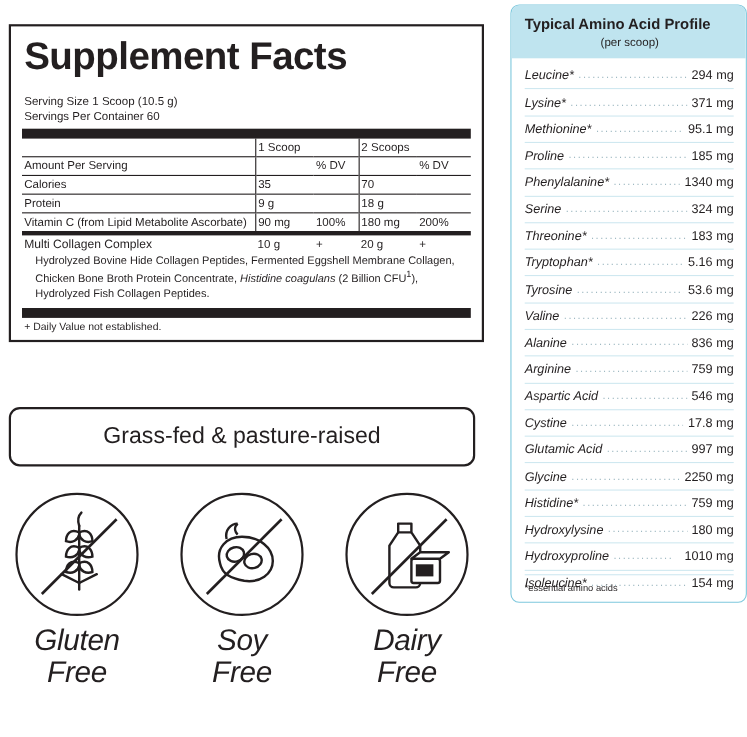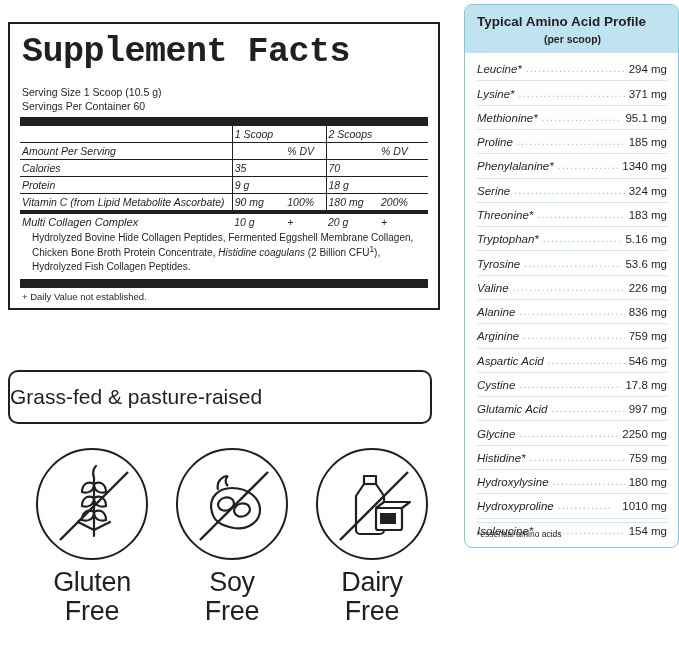--- a/index.html
+++ b/index.html
@@ -24,21 +24,21 @@
     width: 432px;
   }
 
   
   .sf-panel {
     border: 2px solid #231f20;
     background: #ffffff;
     padding: 8px 10px 6px 10px;
   }
   .sf-title {
-    font-family: Liberation Mono, monospace;
+    font-family: Liberation Sans, sans-serif;
     font-size: 35px;
     font-weight: bold;
     letter-spacing: -0.5px;
     line-height: 1.05;
     margin: 2px 0 6px 2px;
   }
   .sf-serving {
     font-size: 10.5px;
     line-height: 1.35;
     margin: 14px 0 4px 2px;
@@ -49,21 +49,20 @@
   table.sf-table {
     width: 100%;
     border-collapse: collapse;
     font-size: 10.5px;
   }
   table.sf-table td, table.sf-table th {
     padding: 2px 2px;
     vertical-align: bottom;
     font-weight: normal;
     text-align: left;
-    font-style: italic;
   }
   .col-head { text-align: center; font-size: 10.5px; padding-bottom: 2px; }
   .vline { border-left: 1px solid #231f20; }
   .cell-amt { text-align: right; padding-right: 6px; white-space: nowrap; }
   .cell-dv  { text-align: right; padding-right: 4px; white-space: nowrap; margin-left: 24px; }
   .rowline td { border-top: 1px solid #231f20; }
   .sf-bold { font-weight: bold; }
 
   .complex-name { font-weight: bold; font-size: 11px; padding-top: 3px; }
   .complex-desc {
@@ -76,31 +75,33 @@
 
   
   .pill {
     position: absolute;
     left: 8px; top: 370px;
     width: 424px; height: 54px;
     border: 2px solid #231f20;
     border-radius: 10px;
     display: flex;
     align-items: center;
+    justify-content: center;
     font-size: 21px;
     background: #ffffff;
   }
 
   
   .freefrom {
     position: absolute;
-    left: 12px; top: 448px;
+    left: 0px; top: 448px;
     width: 440px;
     display: flex;
-    justify-content: center;
+    justify-content: space-between;
+    font-style: italic;
   }
   .ff-item { width: 140px; text-align: center; }
   .ff-circle {
     width: 112px; height: 112px;
     margin: 0 auto;
     border: 2px solid #231f20;
     border-radius: 50%;
     position: relative;
   }
   .ff-circle svg { position: absolute; left: 0; top: 0; }
@@ -129,21 +130,20 @@
     font-size: 13.5px;
     font-weight: bold;
     color: #231f20;
     line-height: 1.2;
   }
   .aa-sub {
     font-size: 10.5px;
     text-align: center;
     margin-top: 3px;
     color: #231f20;
-    font-weight: bold;
   }
   .aa-list { padding: 4px 11px 0 12px; }
   .aa-row {
     display: flex;
     align-items: baseline;
     font-size: 11.5px;
     padding: 6.1px 0 5.2px 0;
     border-bottom: 1px solid #cfe8f0;
     white-space: nowrap;
   }

